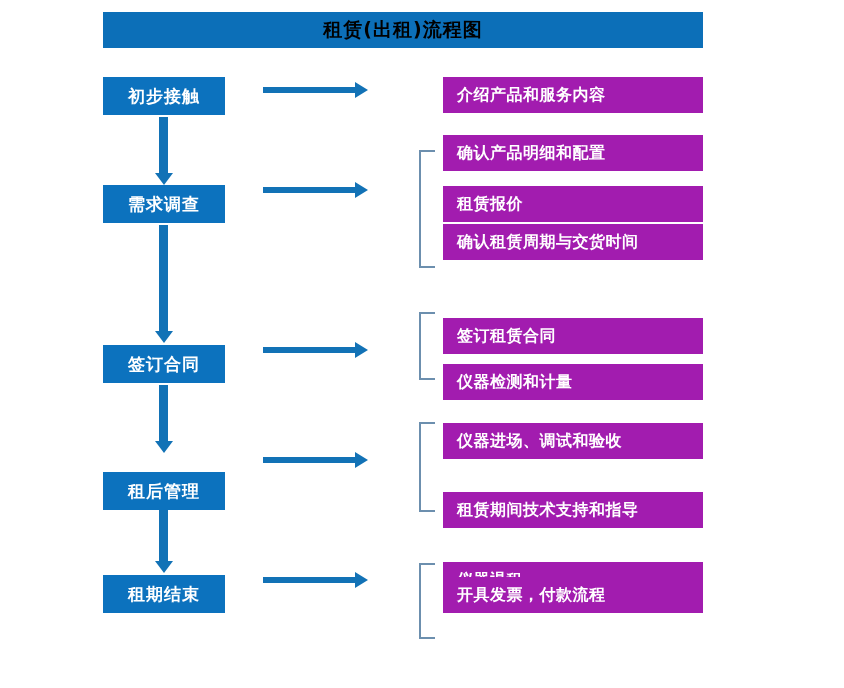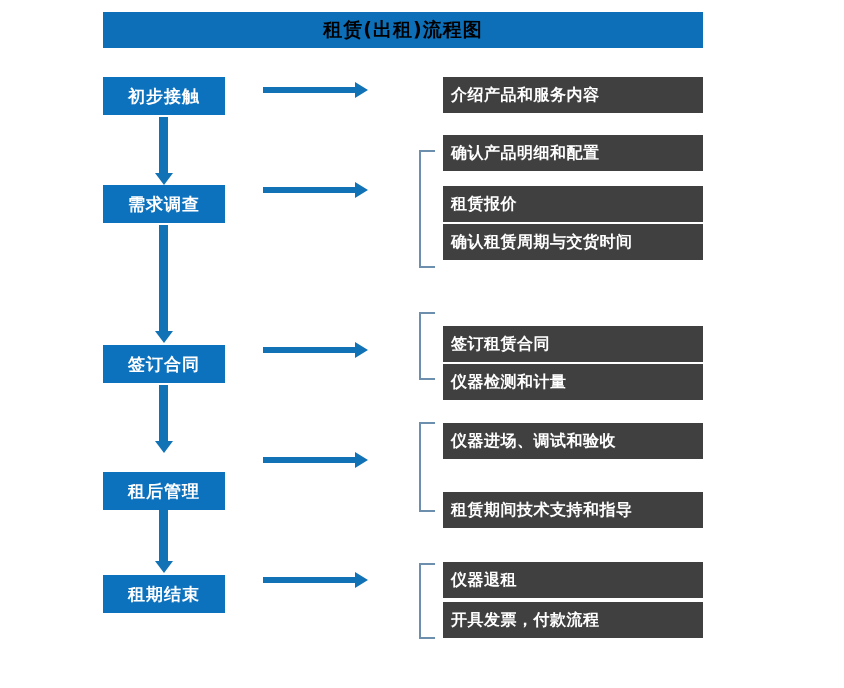--- a/index.html
+++ b/index.html
@@ -44,27 +44,27 @@
     display: flex;
     align-items: center;
     justify-content: center;
     letter-spacing: 1px;
   }
   .detail-box {
     position: absolute;
     left: 443px;
     width: 260px;
     height: 36px;
-    background: #404040;
+    background: #a21caf;
     color: #ffffff;
     font-size: 16px;
     font-weight: bold;
     display: flex;
     align-items: center;
-    padding-left: 8px;
+    padding-left: 14px;
     box-sizing: border-box;
     letter-spacing: 0.5px;
   }
   
   .v-arrow {
     position: absolute;
     left: 159px;
     width: 9px;
     background: #1272B6;
   }
@@ -128,27 +128,27 @@
       <div class="detail-box" style="top: 77px;">介绍产品和服务内容</div>
       <div class="stage-box" style="top: 185px;">需求调查</div>
       <div class="h-arrow" style="top: 187px;"></div>
       <div class="bracket" style="top: 150px; height: 118px;"></div>
       <div class="detail-box" style="top: 135px;">确认产品明细和配置</div>
       <div class="detail-box" style="top: 186px;">租赁报价</div>
       <div class="detail-box" style="top: 224px;">确认租赁周期与交货时间</div>
       <div class="stage-box" style="top: 345px;">签订合同</div>
       <div class="h-arrow" style="top: 347px;"></div>
       <div class="bracket" style="top: 312px; height: 68px;"></div>
-      <div class="detail-box" style="top: 326px; text-align: center;">签订租赁合同</div>
+      <div class="detail-box" style="top: 318px; text-align: center;">签订租赁合同</div>
       <div class="detail-box" style="top: 364px;">仪器检测和计量</div>
       <div class="stage-box" style="top: 455px; margin-top: 17px;">租后管理</div>
       <div class="h-arrow" style="top: 457px;"></div>
       <div class="bracket" style="top: 422px; height: 90px;"></div>
       <div class="detail-box" style="top: 423px;">仪器进场、调试和验收</div>
       <div class="detail-box" style="top: 492px;">租赁期间技术支持和指导</div>
       <div class="stage-box" style="top: 575px;">租期结束</div>
       <div class="h-arrow" style="top: 577px;"></div>
       <div class="bracket" style="top: 563px; height: 76px;"></div>
       <div class="detail-box" style="top: 562px;">仪器退租</div>
-      <div class="detail-box" style="top: 602px; text-align: right;">开具发票，付款流程</div>
+      <div class="detail-box" style="top: 577px; text-align: right;">开具发票，付款流程</div>
     </div>
 
 </div>
 
 </body></html>

